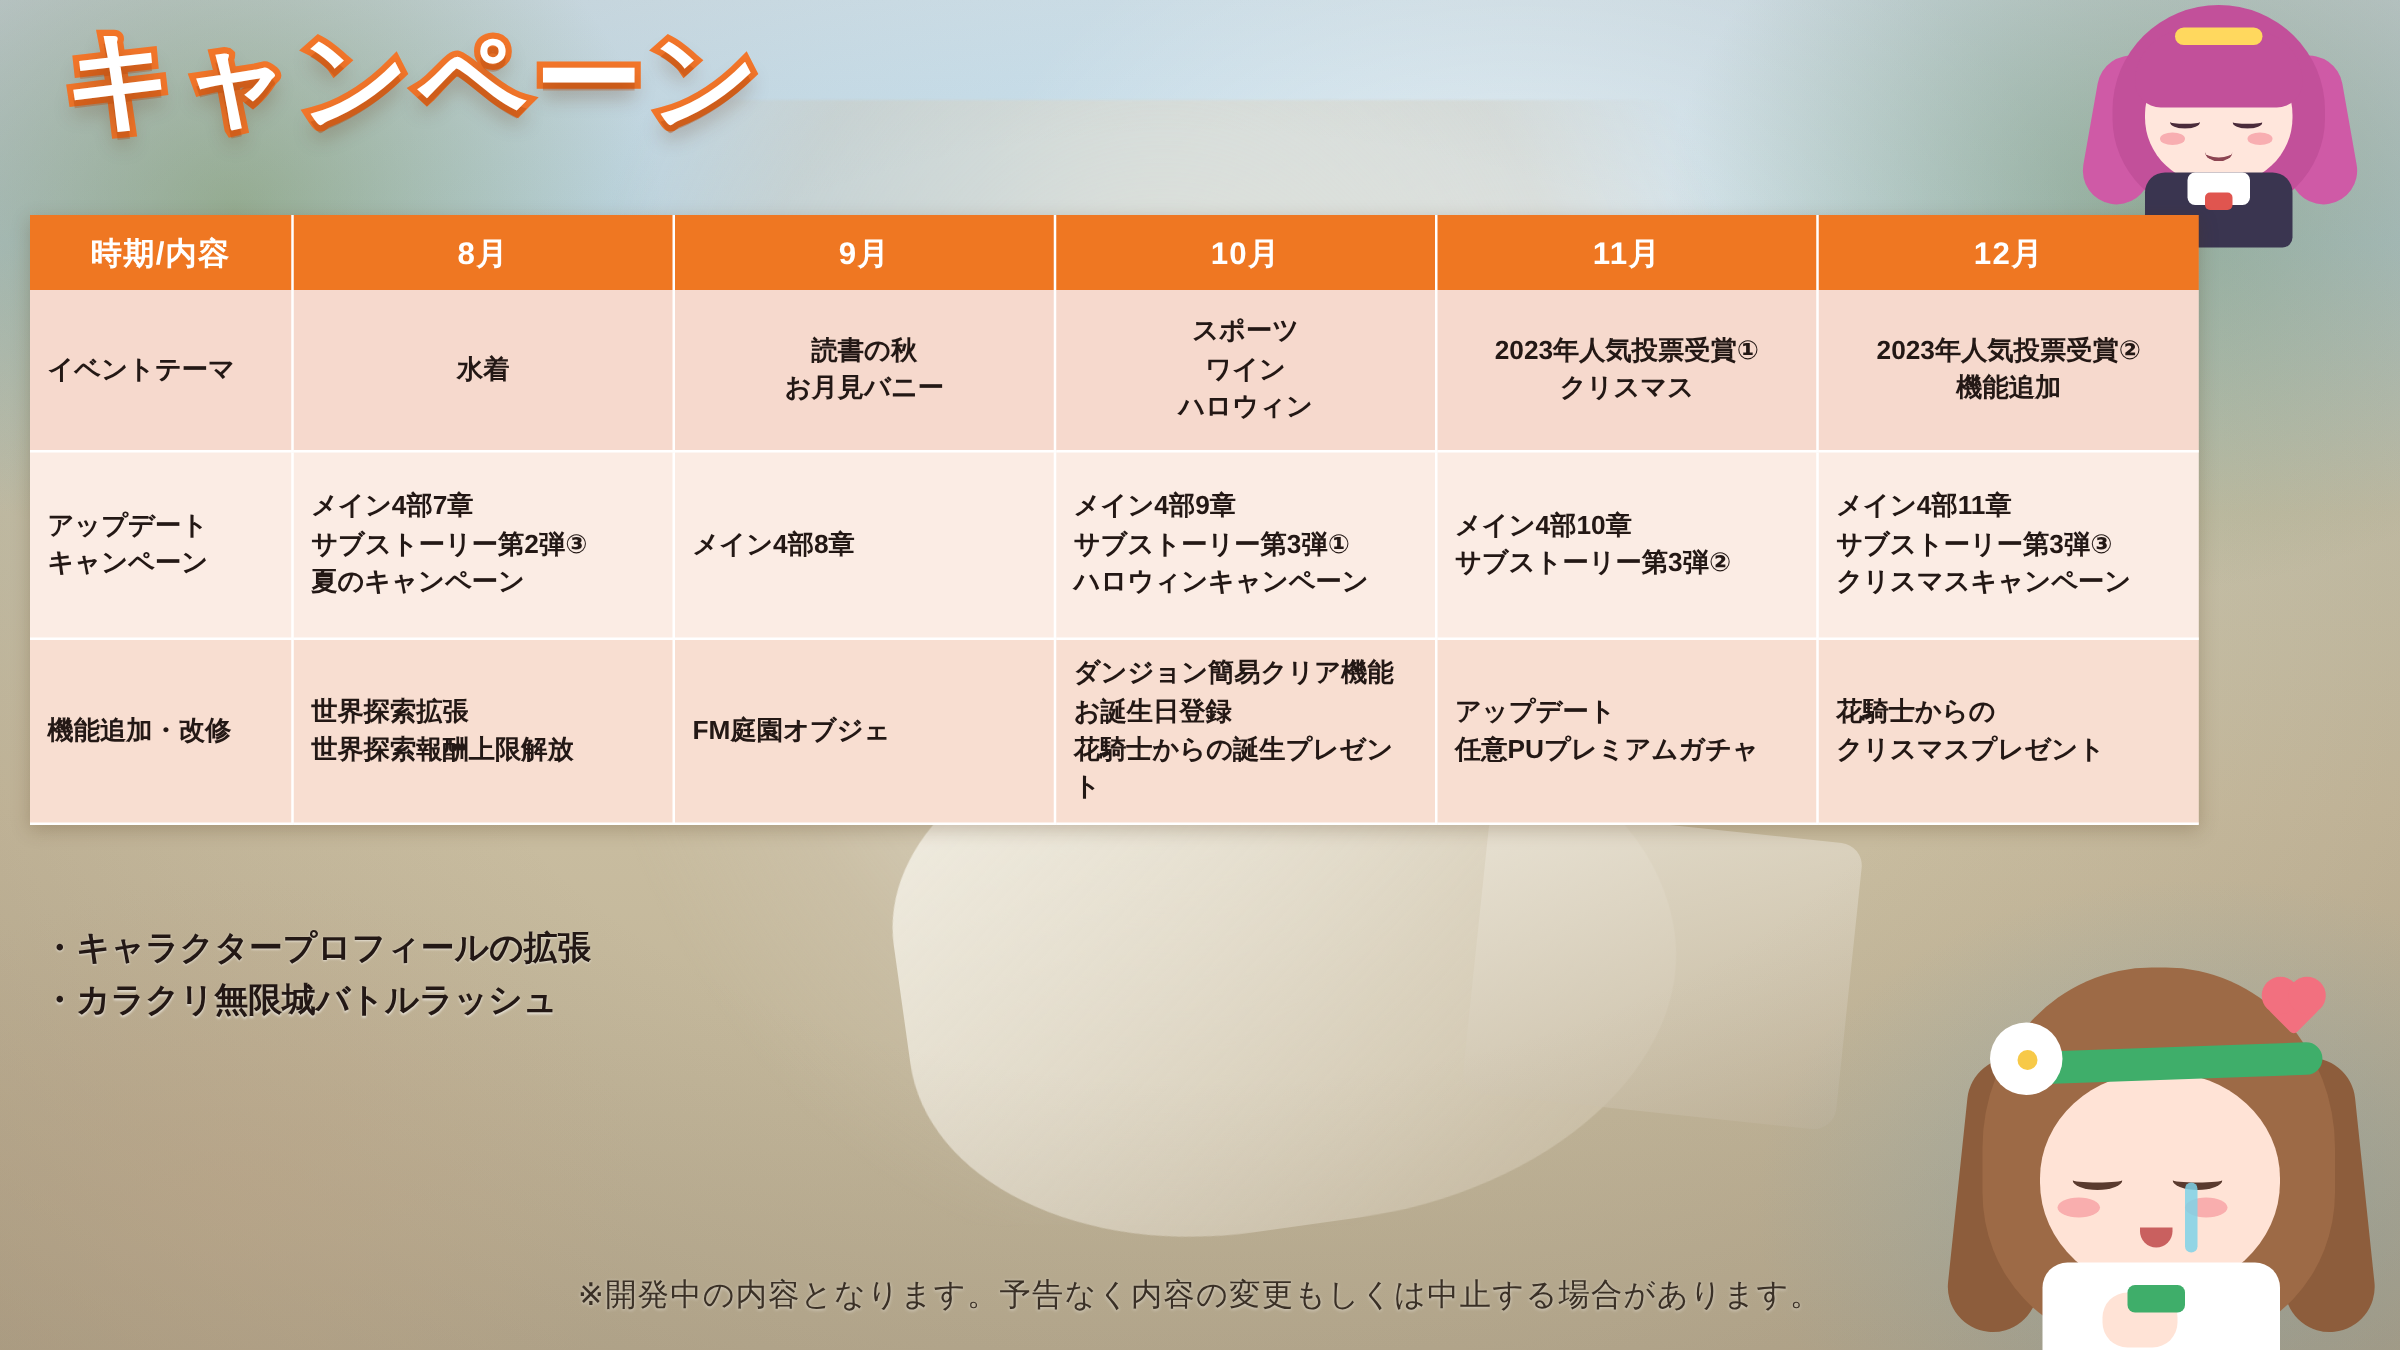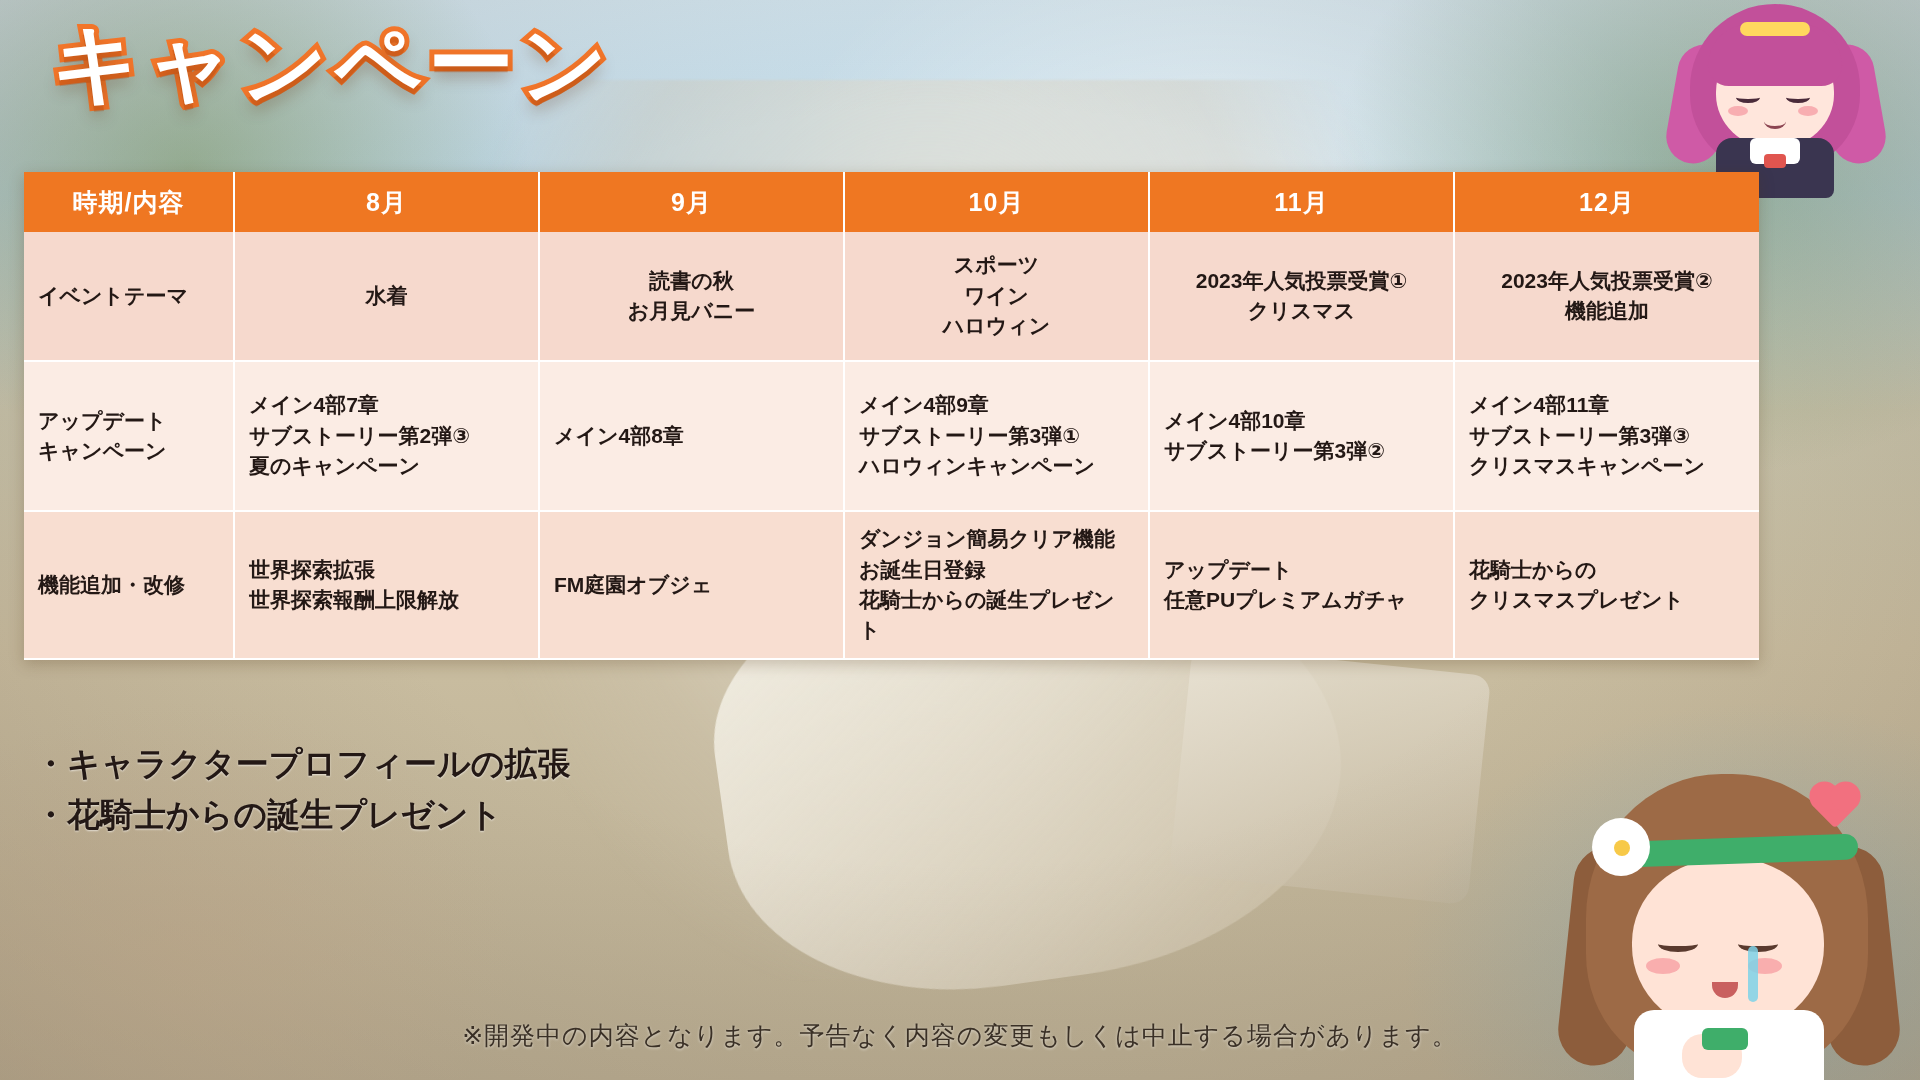--- a/index.html
+++ b/index.html
@@ -179,21 +179,21 @@
     color: #231815;
   }
   .other-title {
     font-size: 30px;
     font-weight: bold;
     letter-spacing: 2px;
     margin-bottom: 26px;
     text-shadow: 0 1px 2px rgba(255,255,255,0.6);
   }
   .other-item {
-    font-size: 33px;
+    font-size: 27px;
     font-weight: bold;
     line-height: 1.55;
     text-shadow: 0 1px 2px rgba(255,255,255,0.6);
   }
 
   
   .footnote {
     position: absolute;
     left: 0;
     right: 0;
@@ -487,21 +487,21 @@
 任意PUプレミアムガチャ</td>
         <td class="cell-left">花騎士からの
 クリスマスプレゼント</td>
       </tr>
     </tbody>
   </table>
 </div>
 
 <div class="other">
   <div class="other-item">・キャラクタープロフィールの拡張</div>
-  <div class="other-item">・花騎士からの誕生プレゼント</div>
+  <div class="other-item">・カラクリ無限城バトルラッシュ</div>
 </div>
 
 <div class="char-bottom">
   <div class="hair-side-l"></div>
   <div class="hair-side-r"></div>
   <div class="hair"></div>
   <div class="face"></div>
   <div class="band"></div>
   <div class="flower"></div>
   <div class="flower-core"></div>

